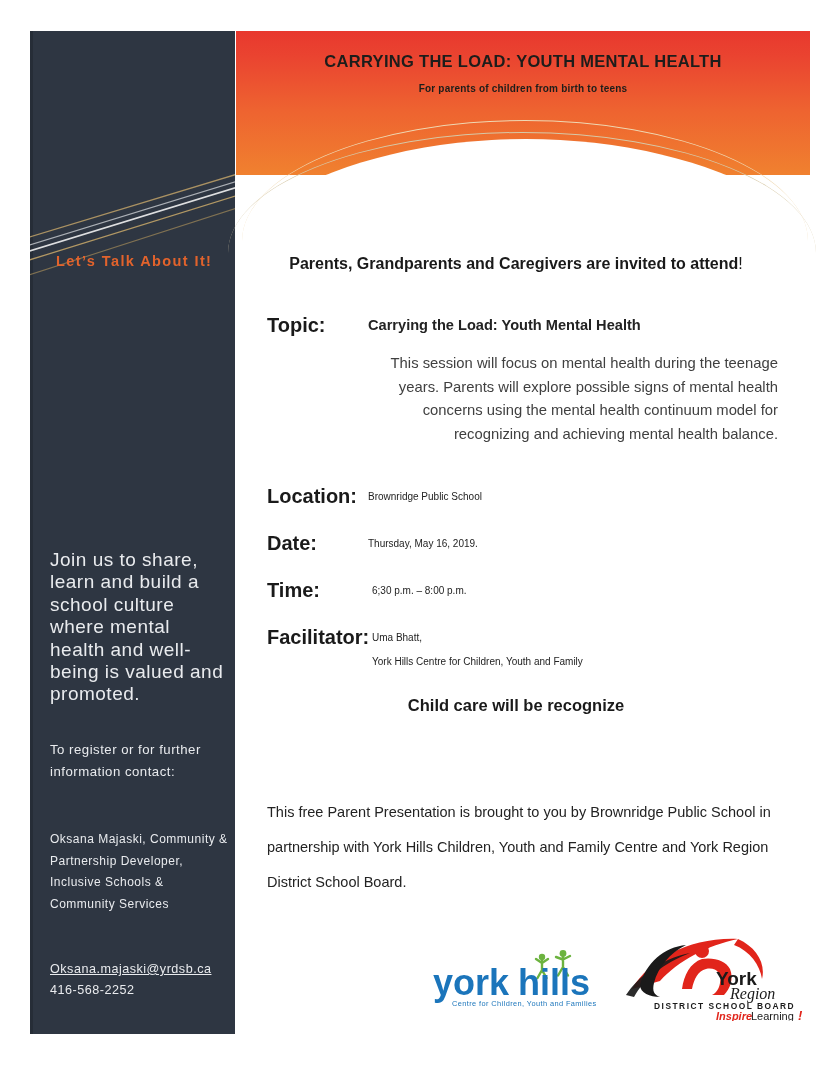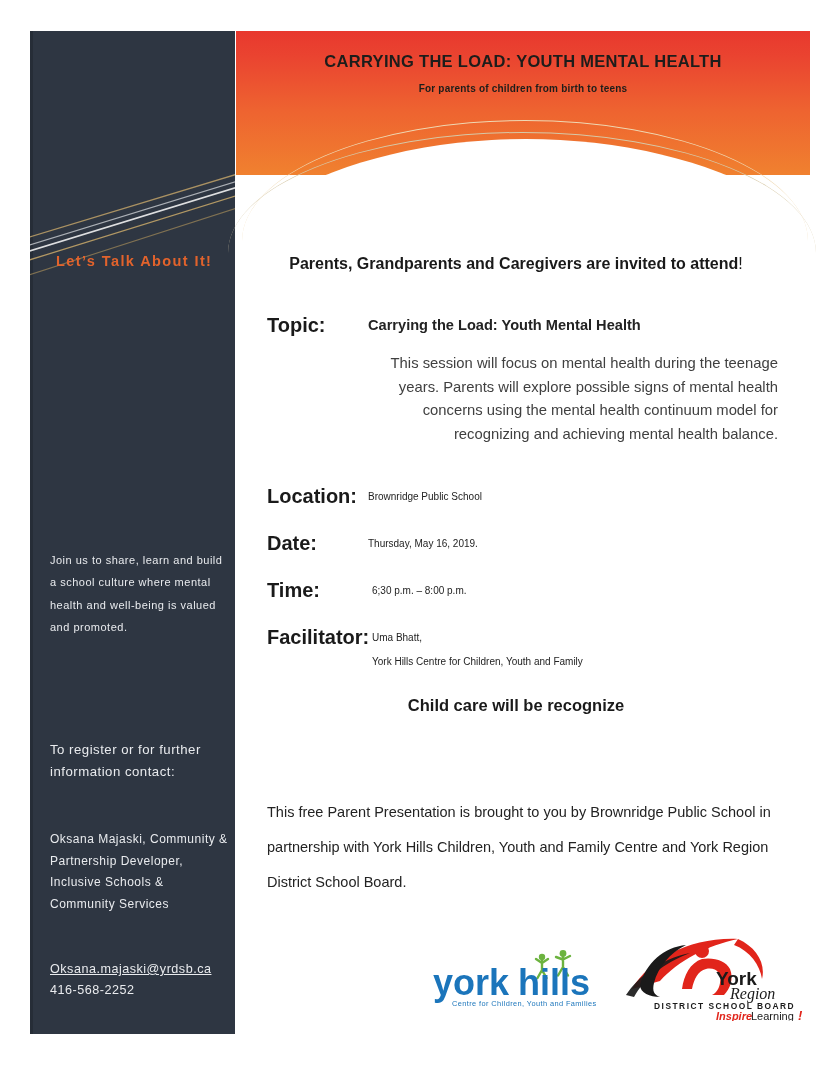--- a/index.html
+++ b/index.html
@@ -66,21 +66,21 @@
   }
   .sb-para {
     position: absolute;
     left: 4px;
     width: 180px;
     color: #e9ebee;
     font-size: 13.6px;
     line-height: 22.4px;
   }
   .sb-para-1 { top: 263px; }
-  .sb-para-2 { top: 518px; letter-spacing: 0.5px; font-size: 11px; }
+  .sb-para-2 { top: 518px; letter-spacing: 0.5px; font-size: 19px; }
   .sb-para-3 { top: 708px; letter-spacing: 0.5px; font-size: 13.2px; }
   .sb-para-4 { top: 798px; letter-spacing: 0.5px; font-size: 12px; line-height: 21.5px; }
   .sb-contact-links {
     position: absolute;
     left: 4px;
     top: 928px;
     width: 190px;
     font-size: 12.6px;
     line-height: 21px;
     letter-spacing: 0.5px;

